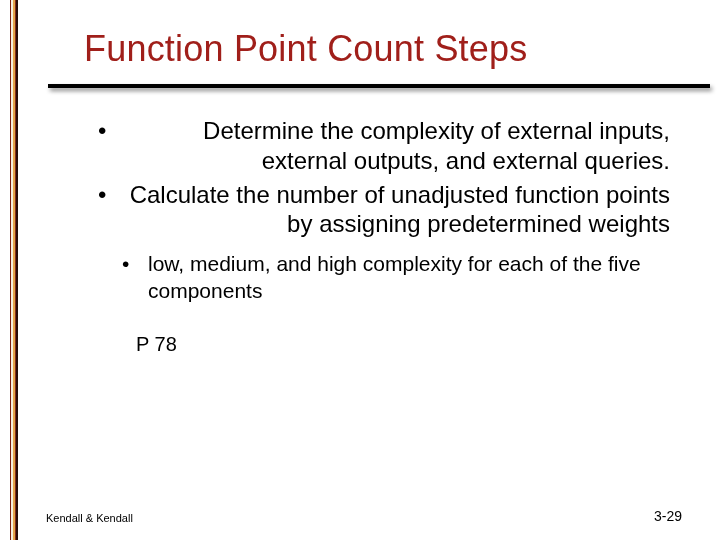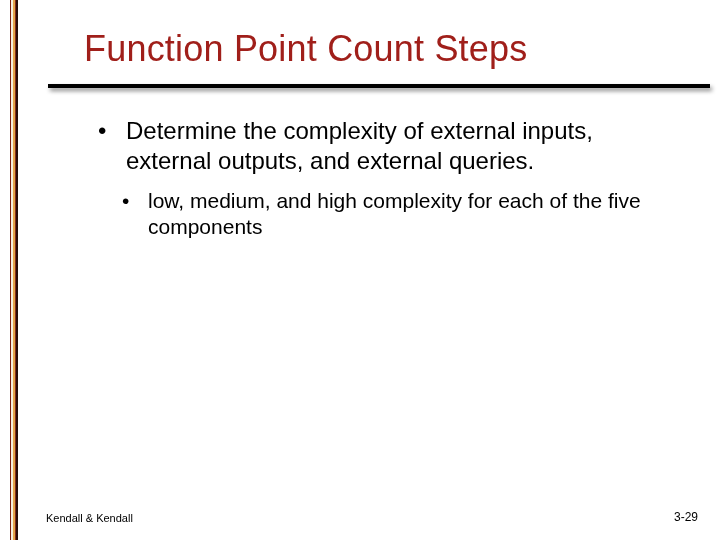--- a/index.html
+++ b/index.html
@@ -45,20 +45,21 @@
     box-shadow: 2px 3px 4px rgba(0,0,0,0.45);
   }
   .content {
     padding: 28px 50px 0 78px;
     color: #000;
   }
   ul.body-list {
     list-style: none;
     font-size: 24px;
     line-height: 1.24;
+    text-align: right;
   }
   ul.body-list > li {
     position: relative;
     padding-left: 30px;
     margin-bottom: 4px;
   }
   ul.body-list > li::before {
     content: "•";
     position: absolute;
     left: 2px;
@@ -95,41 +96,43 @@
   .footer-left {
     position: absolute;
     left: 28px;
     bottom: 16px;
     font-size: 11px;
     color: #000;
     text-align: right;
   }
   .footer-right {
     position: absolute;
-    right: 22px;
+    right: 38px;
     bottom: 16px;
-    font-size: 12px;
+    font-size: 14px;
     color: #000;
   }
 </style>
 </head>
 <body>
 
 <div class="left-stripe"></div>
 
 <div class="slide">
 
   <h1 class="title">Function Point Count Steps</h1>
   <div class="title-rule"></div>
 
   <div class="content">
     <ul class="body-list">
       <li><span>Determine the complexity of external inputs, external outputs, and external queries.</span></li>
+      <li><span>Calculate the number of unadjusted function points by assigning predetermined weights</span></li>
     </ul>
     <ul class="sub-list">
       <li><span>low, medium, and high complexity for each of the five components</span></li>
     </ul>
+    <div class="page-ref">P 78</div>
   </div>
 
   <div class="footer-left">Kendall &amp; Kendall</div>
   <div class="footer-right">3-29</div>
 
 </div>
 
 </body></html>

